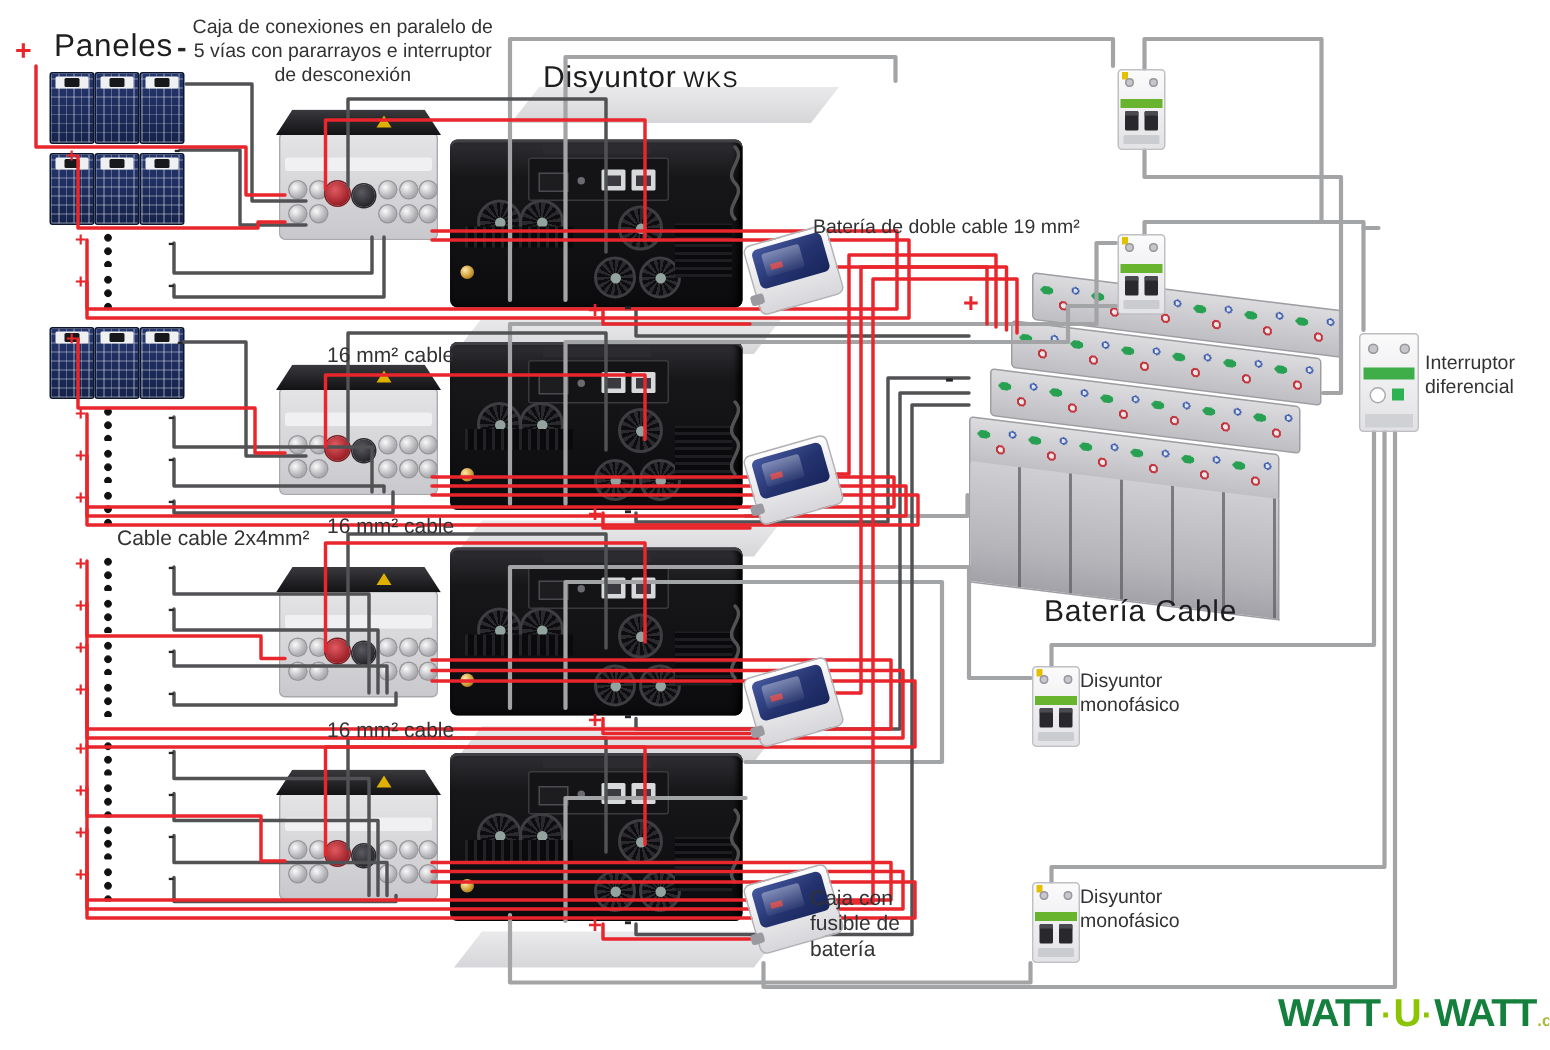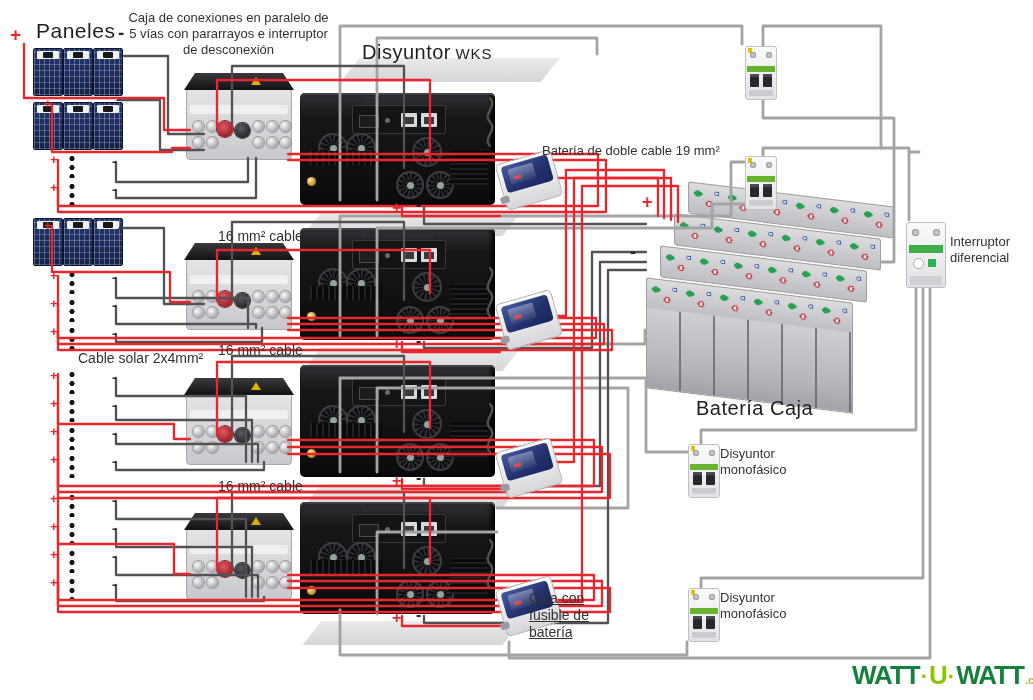--- a/index.html
+++ b/index.html
@@ -217,26 +217,26 @@
     <span class="big" style="font-size:20px;">Disyuntor</span>
     <span style="font-size:15px;color:#1e1e20;letter-spacing:1px;">WKS</span>
   </div>
 
   <div class="lbl" style="left:542px;top:143px;font-size:13px;">Batería de doble cable 19 mm²</div>
   <div class="lbl" style="left:950px;top:234px;width:95px;font-size:13px;">Interruptor diferencial</div>
 
   <div class="lbl" style="left:218px;top:228px;font-size:14px;">16 mm² cable</div>
   <div class="lbl" style="left:218px;top:342px;font-size:14px;">16 mm² cable</div>
   <div class="lbl" style="left:218px;top:478px;font-size:14px;">16 mm² cable</div>
-  <div class="lbl" style="left:78px;top:350px;font-size:14px;">Cable solar 2x4mm²</div>
-
-  <div class="lbl big" style="left:696px;top:396px;font-size:20px;">Batería Caja</div>
+  <div class="lbl" style="left:78px;top:350px;font-size:14px;">Cable cable 2x4mm²</div>
+
+  <div class="lbl big" style="left:696px;top:396px;font-size:20px;">Batería Cable</div>
   <div class="lbl" style="left:720px;top:446px;width:100px;font-size:13px;">Disyuntor monofásico</div>
   <div class="lbl" style="left:720px;top:590px;width:100px;font-size:13px;">Disyuntor monofásico</div>
-  <div class="lbl" style="left:529px;top:590px;width:80px;font-size:14px;text-decoration:underline;">Caja con fusible de batería</div>
+  <div class="lbl" style="left:540px;top:590px;width:80px;font-size:14px;">Caja con fusible de batería</div>
 
   <div class="plus" style="left:44px;top:96px;">+</div>
   <div class="minus" style="left:116px;top:92px;">-</div>
   <div class="plus" style="left:50px;top:152px;">+</div>
   <div class="minus" style="left:112px;top:154px;">-</div>
   <div class="plus" style="left:50px;top:180px;">+</div>
   <div class="minus" style="left:112px;top:182px;">-</div>
   <div class="plus" style="left:44px;top:218px;">+</div>
   <div class="minus" style="left:118px;top:220px;">-</div>
   <div class="plus" style="left:50px;top:268px;">+</div>

